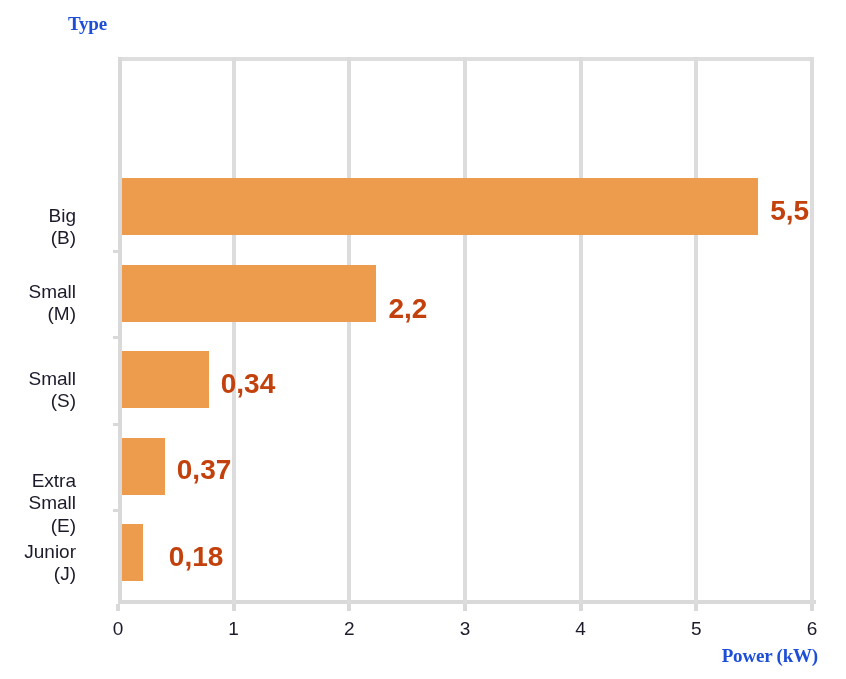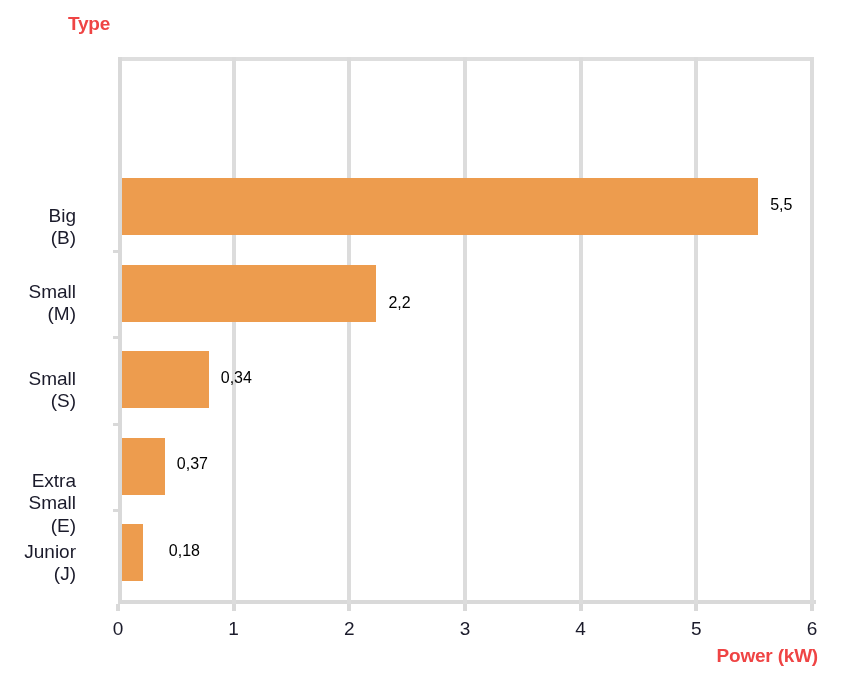--- a/index.html
+++ b/index.html
@@ -19,23 +19,23 @@
     position: absolute;
     left: 0;
     top: 0;
     width: 846px;
     height: 679px;
   }
 
   
   .axis-title {
     position: absolute;
-    font-family: Liberation Sans, sans-serif;
+    font-family: Liberation Serif, serif;
     font-weight: bold;
-    color: #ef4444;
+    color: #1d4ed8;
     white-space: nowrap;
     letter-spacing: -0.2px;
     font-stretch: condensed;
   }
   #y-axis-title {
     left: 68px;
     top: 13px;
     font-size: 19px;
   }
   #x-axis-title {
@@ -88,24 +88,25 @@
   .bar {
     position: absolute;
     left: 4px;
     background: #ed9c4e;
     height: 57px;
   }
 
   
   .value-label {
     position: absolute;
-    font-size: 16px;
-    color: #000000;
+    font-size: 28px;
+    color: #c2410c;
     white-space: nowrap;
     line-height: 1;
+    font-weight: bold;
   }
 
   
   .cat-label {
     position: absolute;
     right: 736px; 
     text-align: right;
     font-size: 19px;
     color: #1b1b2b;
     white-space: pre-line;

